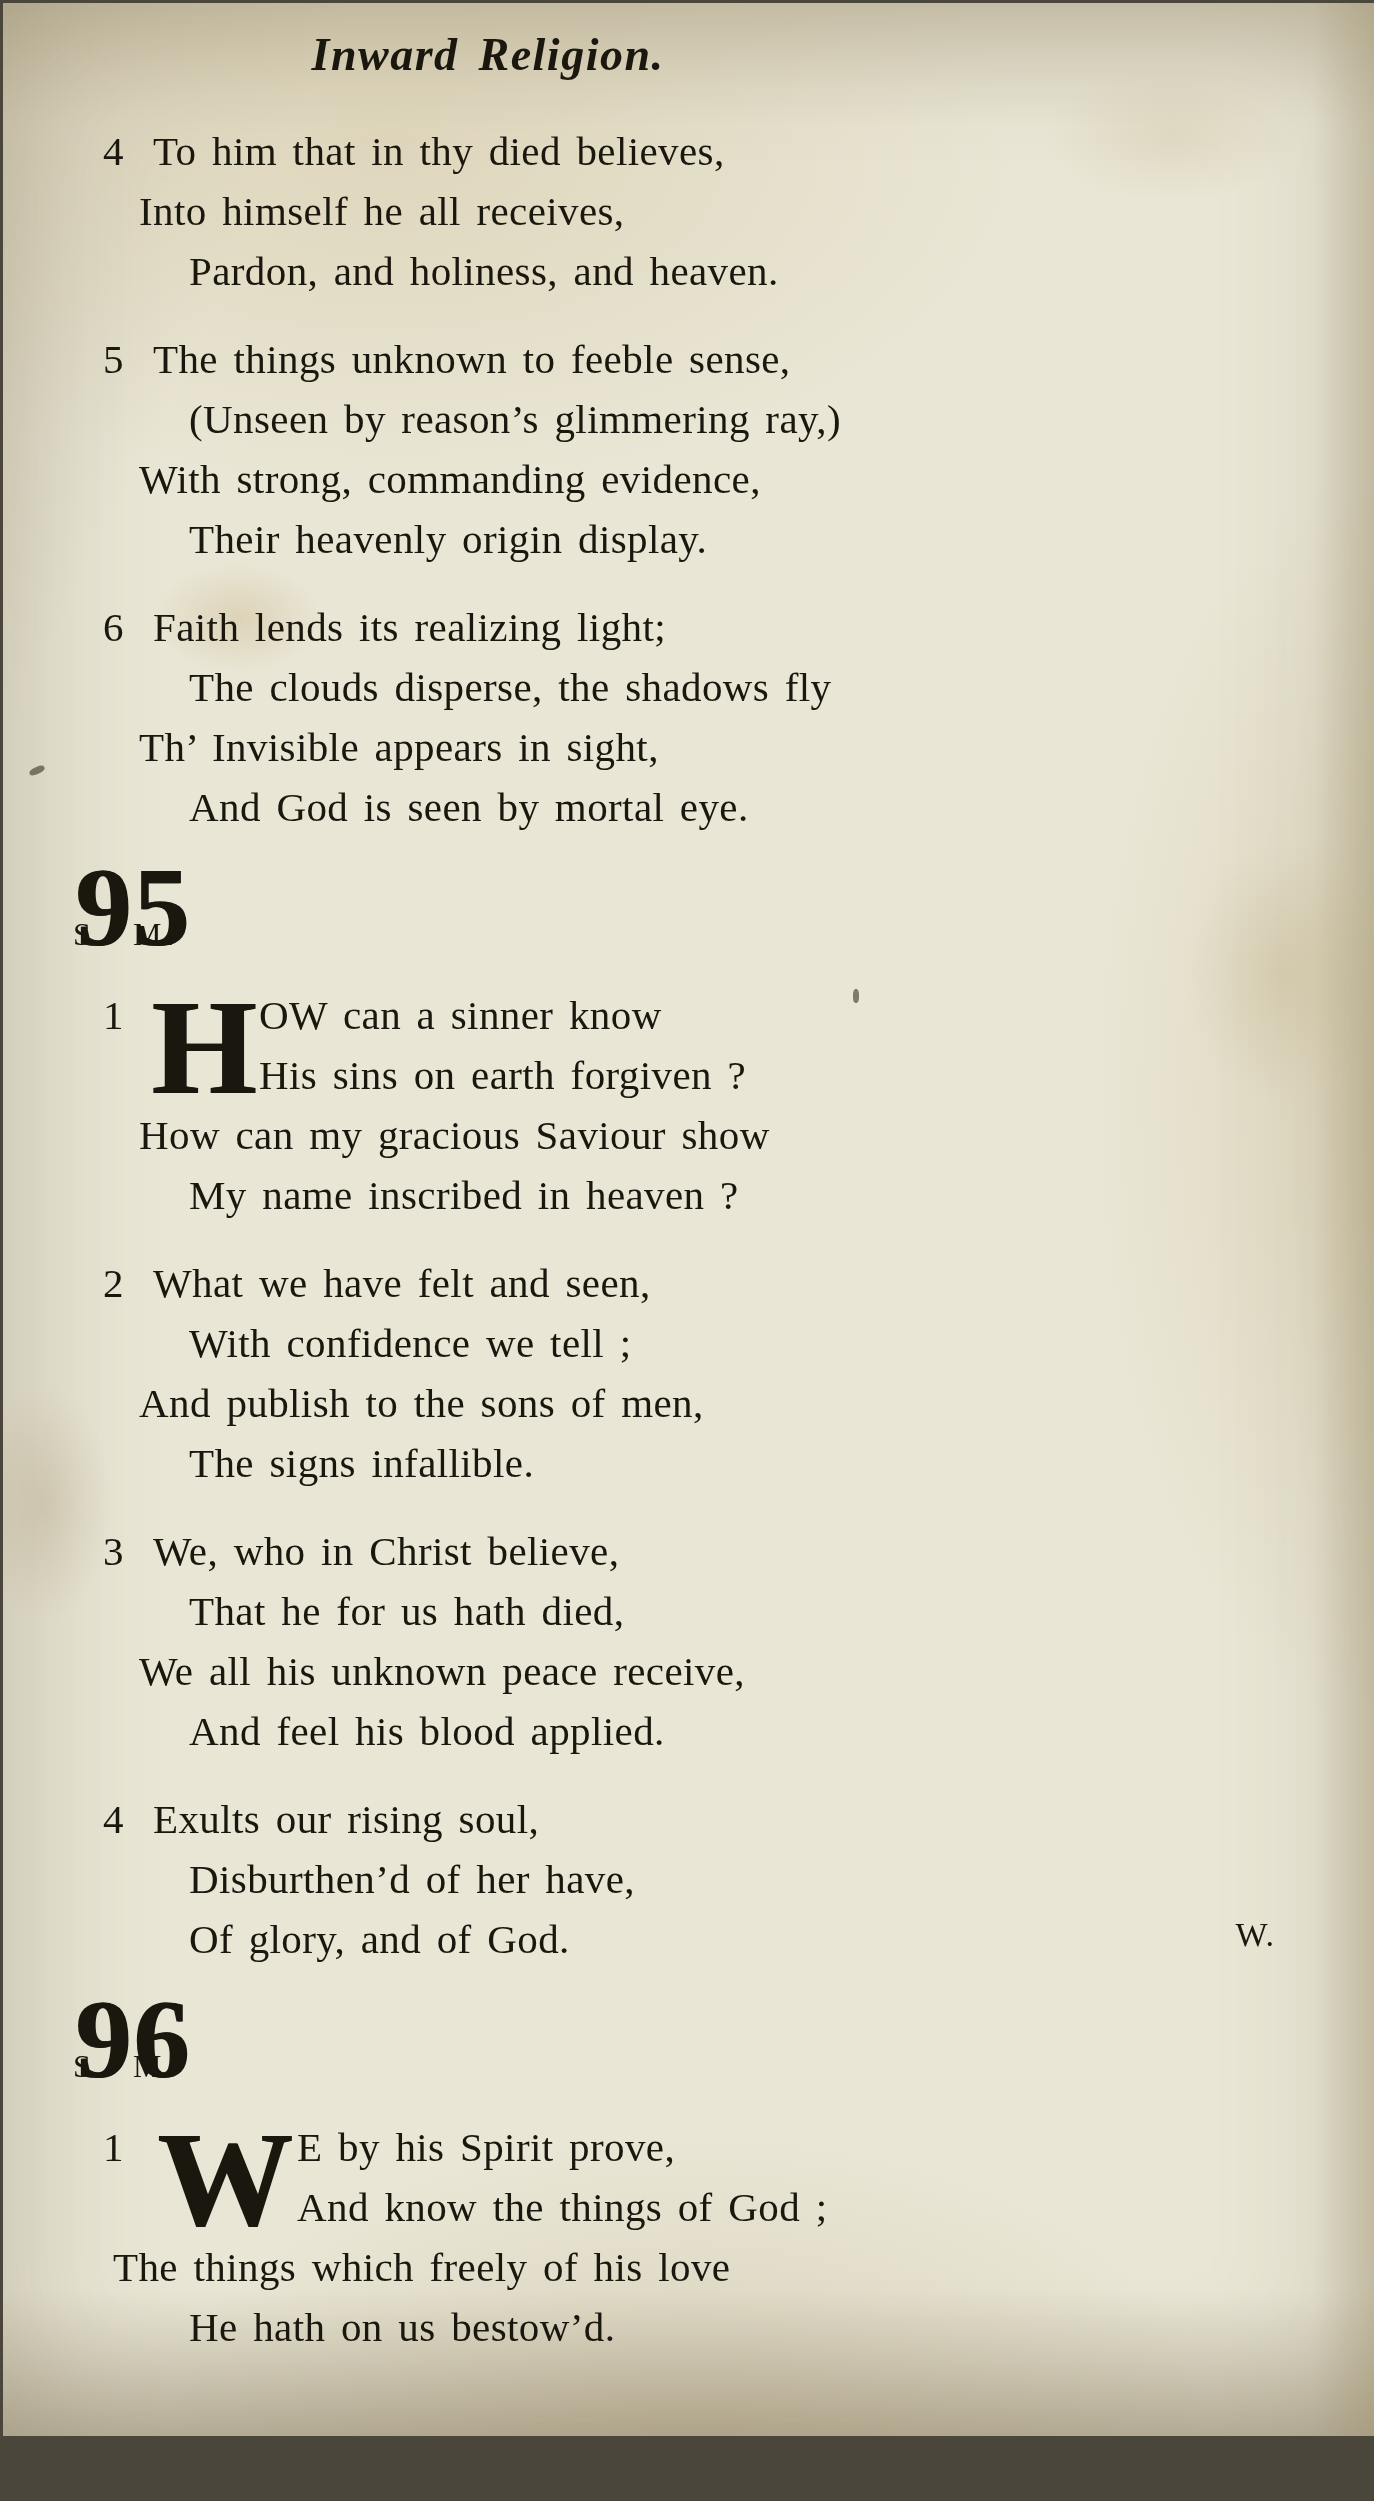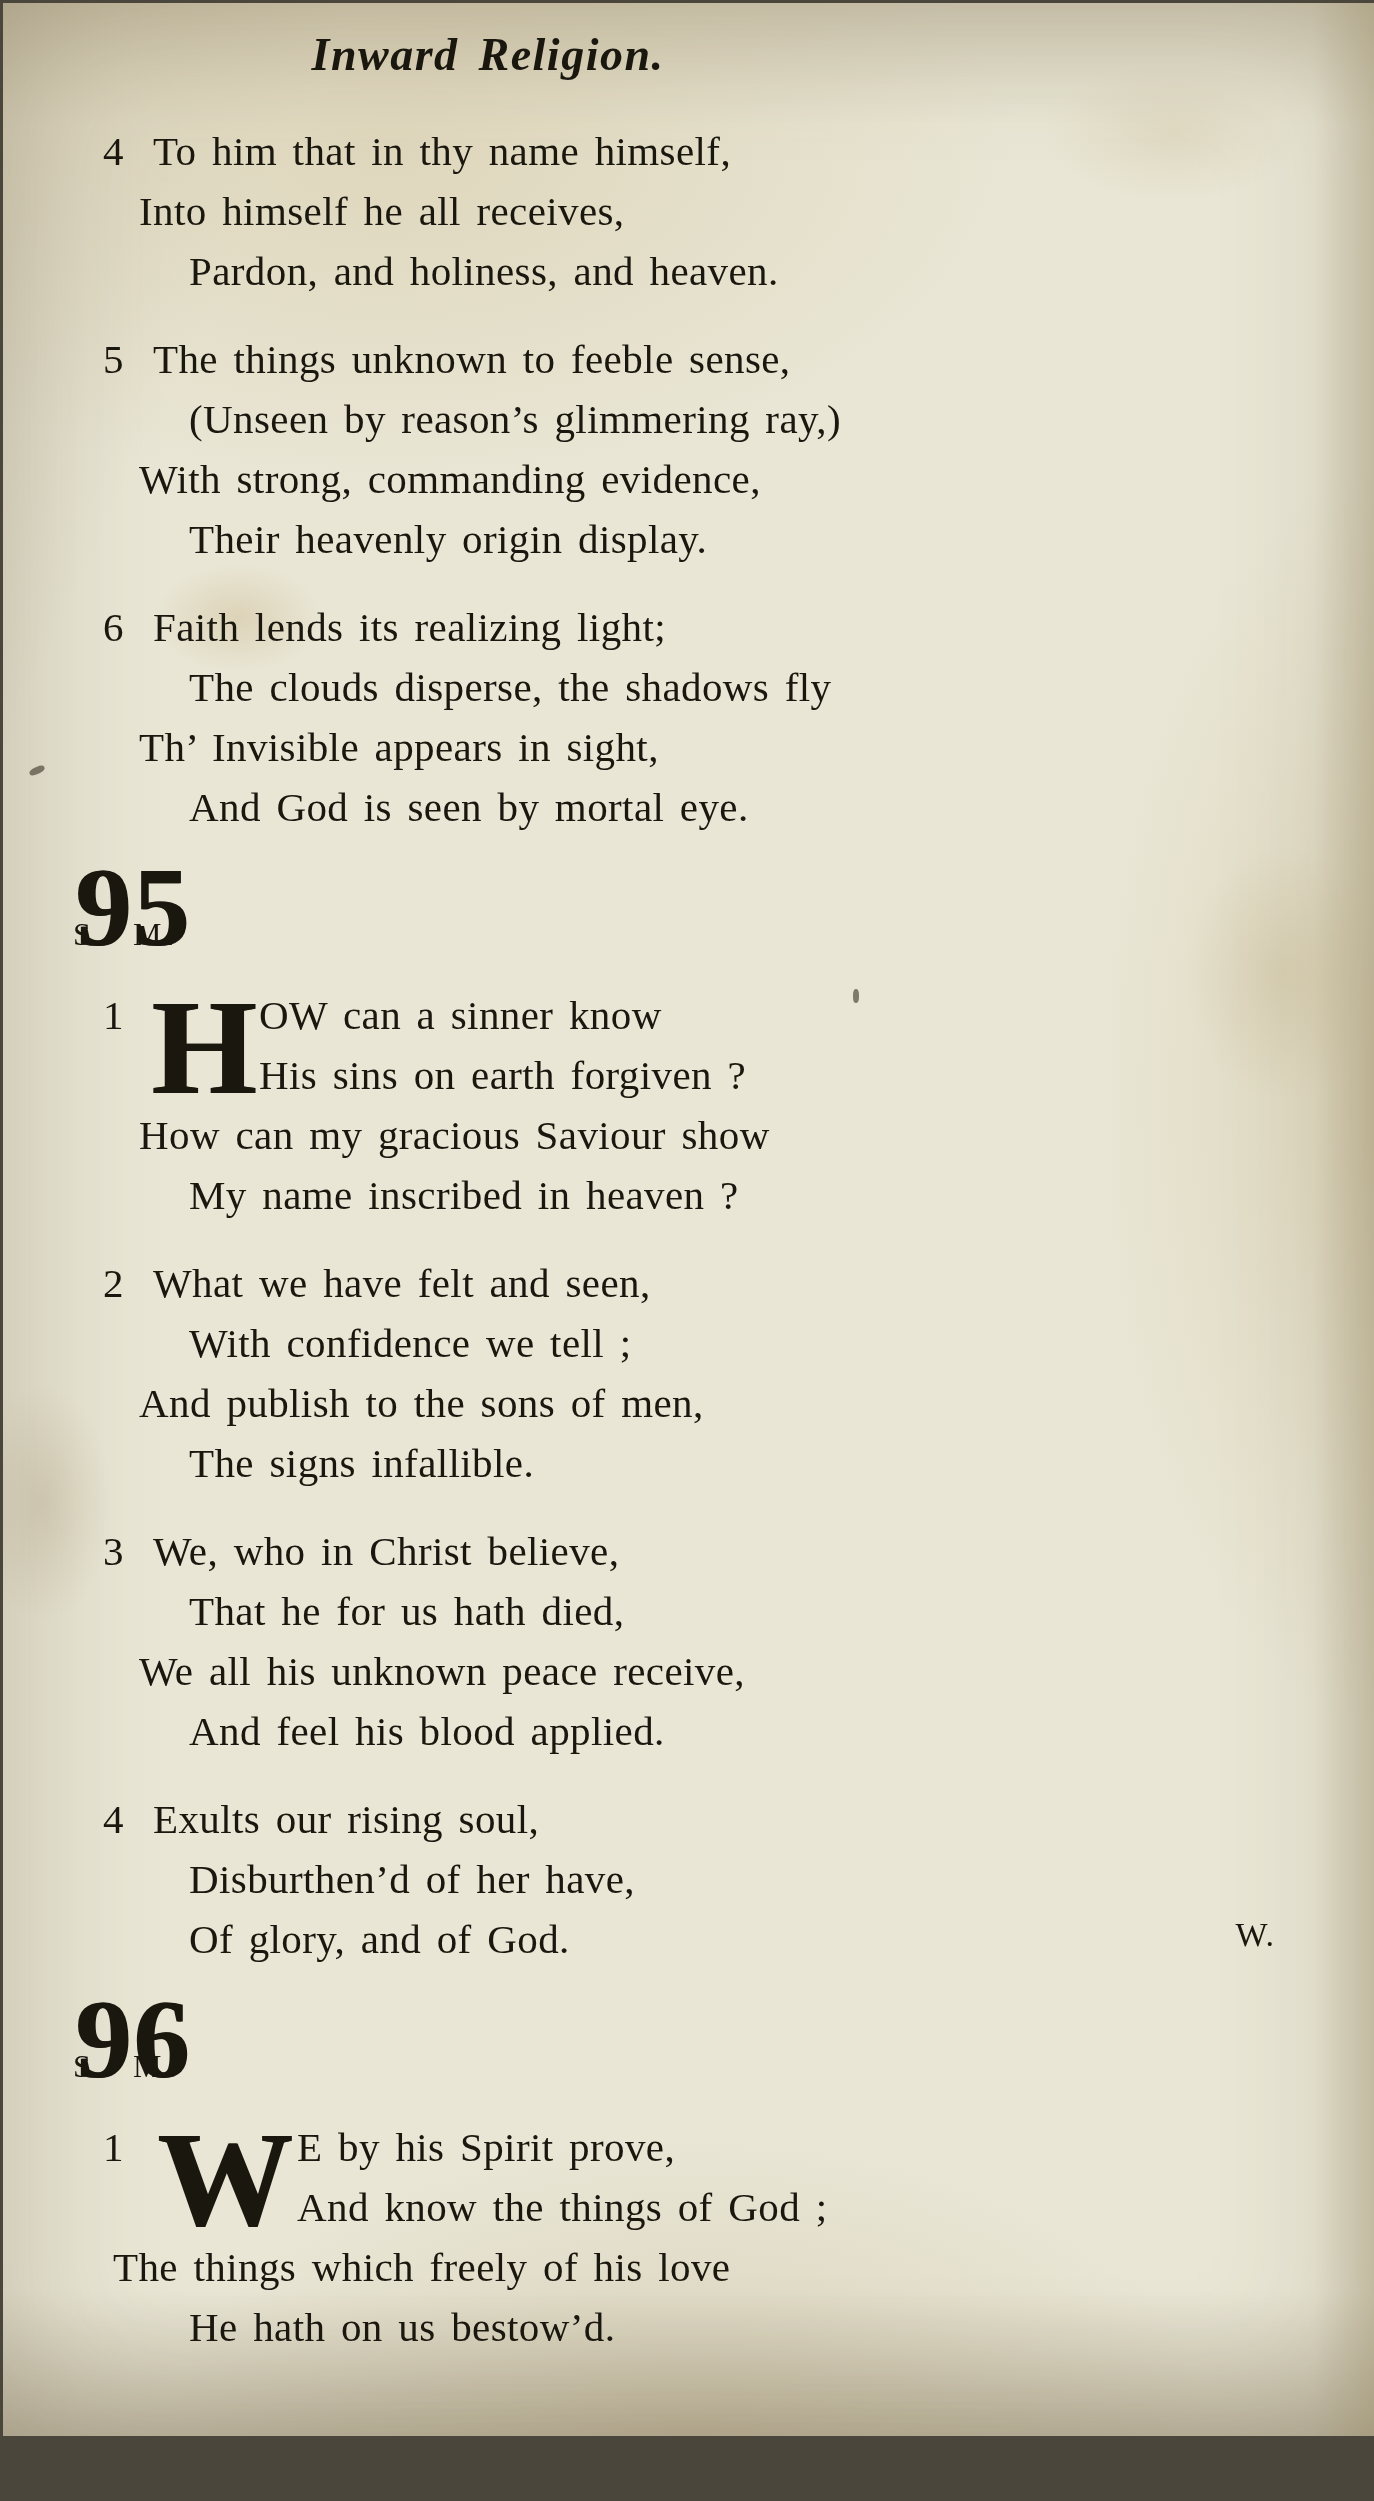--- a/index.html
+++ b/index.html
@@ -129,21 +129,21 @@
   <div class="speck speck-2"></div>
 
   <div class="content">
 
     <div class="running-head">Inward Religion.</div>
 
     <section>
 
       <div class="stanza">
         <span class="verse-num">4</span>
-        <div class="line l1">To him that in thy name himself,</div>
+        <div class="line l1">To him that in thy died believes,</div>
         <div class="line l3">Into himself he all receives,</div>
         <div class="line l4">Pardon, and holiness, and heaven.</div>
       </div>
 
       <div class="stanza">
         <span class="verse-num">5</span>
         <div class="line l1">The things unknown to feeble sense,</div>
         <div class="line l2">(Unseen by reason’s glimmering ray,)</div>
         <div class="line l3">With strong, commanding evidence,</div>
         <div class="line l4">Their heavenly origin display.</div>

